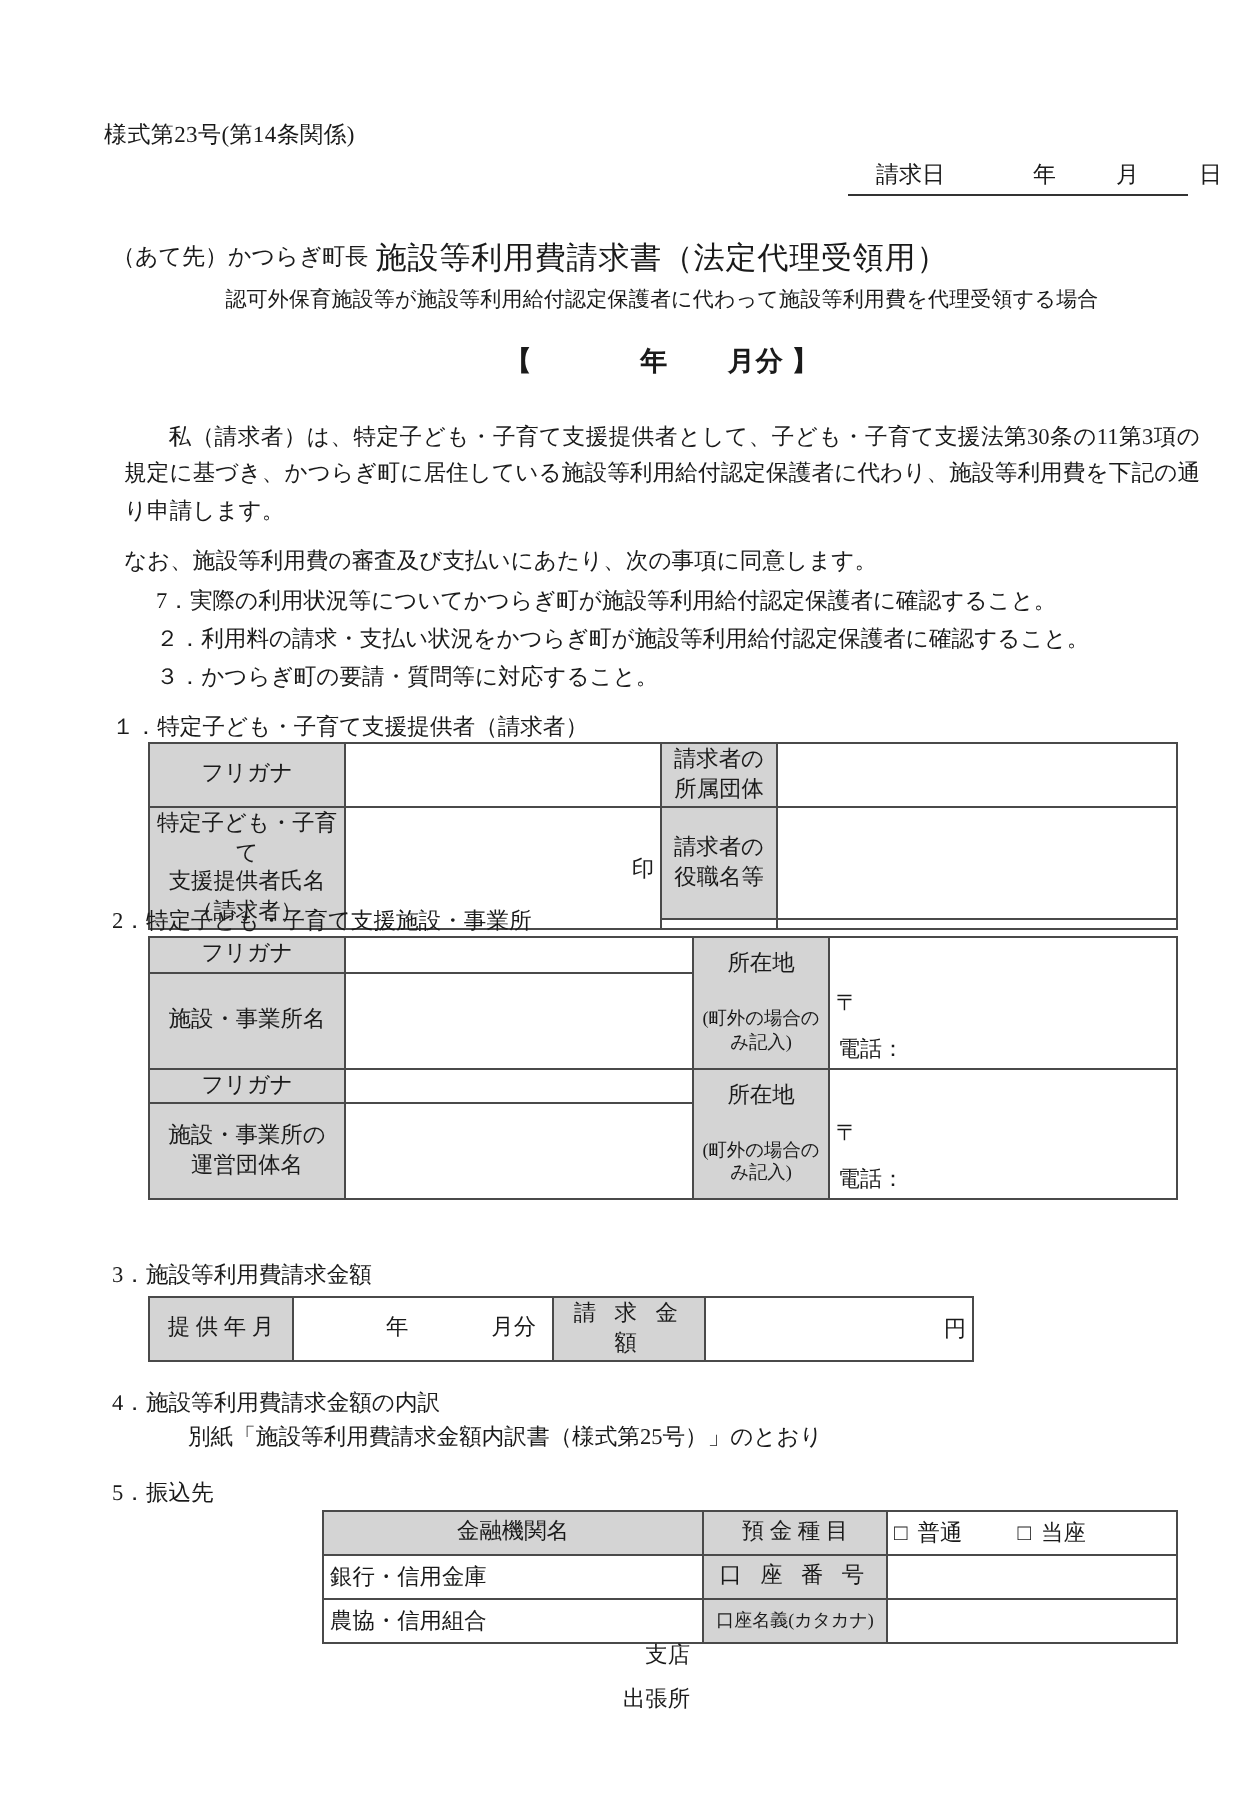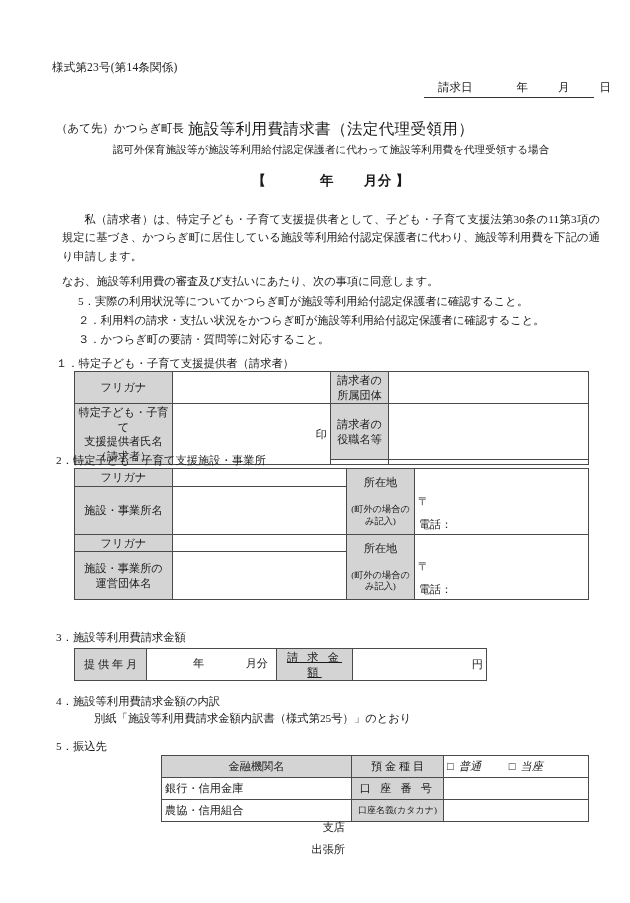--- a/index.html
+++ b/index.html
@@ -147,39 +147,39 @@
   }
   .fn-cell {
     height: 48px; text-align: center; line-height: 1.35;
   }
 
   
   #tbl3 { left: 58px; top: 648px; width: 412px; }
   #tbl3 td { height: 30px; }
   #tbl3 .c1 { width: 72px; }
   #tbl3 .c2 { width: 130px; }
-  #tbl3 .c3 { width: 76px; text-decoration: underline; }
+  #tbl3 .c3 { width: 76px; }
   #tbl3 .c4 { width: 134px; }
   .ym-cell { text-align: center; position: relative; }
   .ym-cell .y { position: absolute; left: 46px; top: 7px; }
   .ym-cell .m { position: absolute; right: 8px; top: 7px; }
   .yen-cell { text-align: right; padding-right: 7px; }
   .spaced { letter-spacing: 3.2px; }
 
   
   #tbl5 { left: 145px; top: 755px; width: 427px; }
   #tbl5 td { height: 22px; }
   #tbl5 .c1 { width: 190px; }
   #tbl5 .c2 { width: 92px; }
   #tbl5 .c3 { width: 145px; }
   .bank-row {
     position: relative; text-align: left; padding-left: 22px;
   }
   .bank-row .suffix { position: absolute; right: 6px; top: 2px; margin-top: 40px; }
-  .chk-cell { text-align: left; padding-left: 8px; font-style: italic; }
+  .chk-cell { text-align: left; padding-left: 8px; }
   .chk-cell .box { margin-right: 5px; }
   .chk-cell .gap { display: inline-block; width: 22px; }
   .hd-small { font-size: 9px; letter-spacing: 0; }
 </style>
 </head>
 <body>
 
 <div class="page">
 
   <div class="form-no">様式第23号(第14条関係)</div>
@@ -205,21 +205,21 @@
     <span>】</span>
   </div>
 
   <div class="body-para">
     <span class="ind"></span><span>私（請求者）は、特定子ども・子育て支援提供者として、子ども・子育て支援法第30条の11第3項の規定に基づき、かつらぎ町に居住している施設等利用給付認定保護者に代わり、施設等利用費を下記の通り申請します。</span>
   </div>
   <div class="note-line">
     <span class="ind"></span><span>なお、施設等利用費の審査及び支払いにあたり、次の事項に同意します。</span>
   </div>
   <div class="cond-list">
-    <div>5．実際の利用状況等についてかつらぎ町が施設等利用給付認定保護者に確認すること。</div>
+    <div>7．実際の利用状況等についてかつらぎ町が施設等利用給付認定保護者に確認すること。</div>
     <div>２．利用料の請求・支払い状況をかつらぎ町が施設等利用給付認定保護者に確認すること。</div>
     <div>３．かつらぎ町の要請・質問等に対応すること。</div>
   </div>
 
   <div class="sec-h" id="sec1-h">１．特定子ども・子育て支援提供者（請求者）</div>
   <table class="frm" id="tbl1">
     <tbody>
         <tr>
       <td class="hd c1">フリガナ</td>
       <td class="blank c2"></td>

